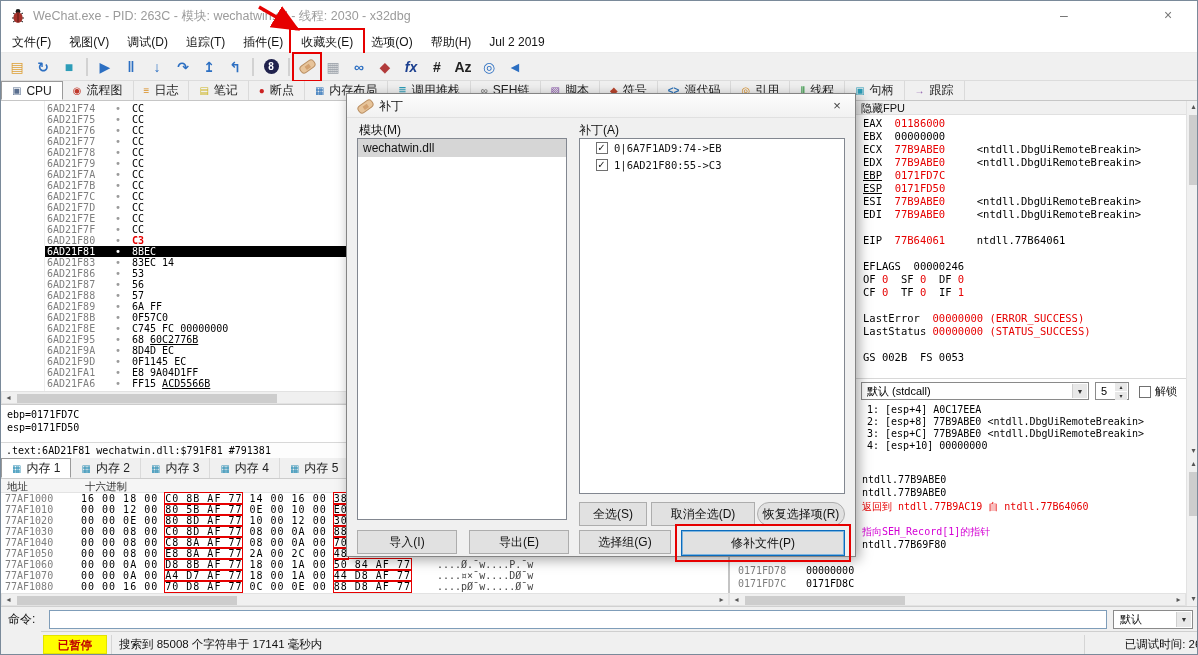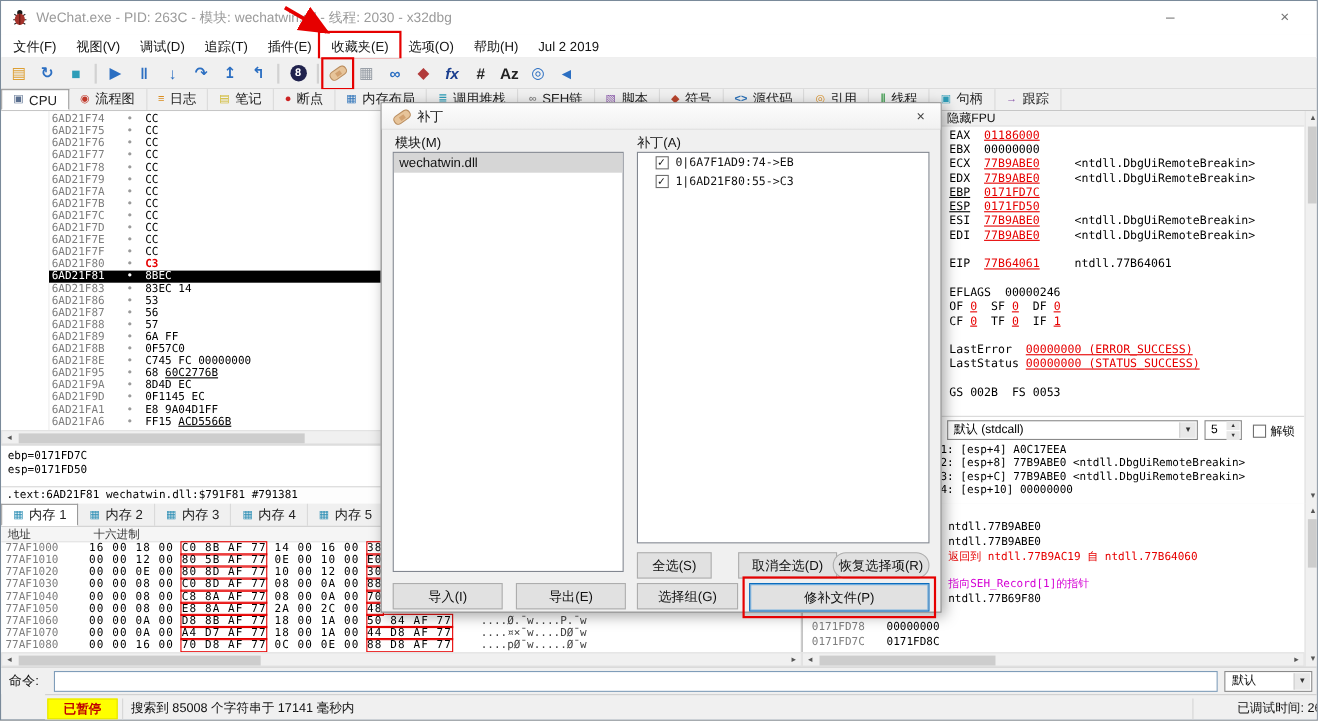--- a/index.html
+++ b/index.html
@@ -83,34 +83,34 @@
   .st-val{position:absolute;left:76px;color:#000;}
   .st-com{position:absolute;left:132px;color:#000;}
   .st-com.com-red{color:#e60000;margin-top:40px;}
   .st-com.com-magenta{color:#d400d4;}
 
   
   .regs{position:absolute;left:853px;top:100px;width:332px;height:357px;background:#fff;border-left:1px solid #c4c4c4;overflow:hidden;}
   .regshead{height:14px;background:#f0f0f0;border-bottom:1px solid #e0e0e0;font-size:11px;line-height:14px;padding-left:6px;color:#111;}
   .rlines{position:absolute;left:0;top:16px;right:0;}
   .rline{height:13px;line-height:13px;font-family:"DejaVu Sans Mono",monospace;font-size:10.5px;padding-left:8px;white-space:pre;color:#000;}
-  .r-red{color:#e60000;text-decoration:underline;}
+  .r-red{color:#e60000;}
   .r-u{text-decoration:underline;}
   .rdivider{position:absolute;left:0;right:0;top:277px;height:1px;background:#d8d8d8;}
   .convrow{position:absolute;left:0;top:281px;right:0;height:20px;}
   .combo{position:absolute;left:6px;top:0;width:228px;height:18px;background:#fff;border:1px solid #8a8a8a;font-size:11px;line-height:16px;padding-left:5px;}
   .carrow{position:absolute;right:1px;top:1px;bottom:1px;width:15px;background:#e8e8e8;border-left:1px solid #cfcfcf;font-size:7px;text-align:center;line-height:15px;color:#333;}
   .spin{position:absolute;left:240px;top:0;width:34px;height:18px;background:#fff;border:1px solid #8a8a8a;font-size:11px;line-height:16px;padding-left:5px;}
   .sparr{position:absolute;right:1px;top:0;width:12px;height:8px;font-size:6px;line-height:8px;text-align:center;color:#333;background:#e8e8e8;}
   .sparr.dn{top:9px;}
   .unlock{position:absolute;left:284px;top:2px;font-size:11px;display:flex;align-items:center;gap:4px;color:#111;}
   .cbx{display:inline-block;width:12px;height:12px;background:#fff;border:1px solid #707070;position:relative;}
   .cbx.checked::after{content:"\2713";position:absolute;left:1px;top:-2px;font-size:11px;color:#111;}
   .argspane{position:absolute;left:0;top:303px;right:0;}
-  .aline{height:12px;line-height:12px;font-family:"DejaVu Sans Mono",monospace;font-size:10px;padding-left:0;white-space:pre;color:#000;}
+  .aline{height:12px;line-height:12px;font-family:"DejaVu Sans Mono",monospace;font-size:10px;padding-left:12px;white-space:pre;color:#000;}
 
   
   .cmdrow{position:absolute;left:0;top:605px;width:100%;height:25px;background:#f0f0f0;border-top:1px solid #d0d0d0;}
   .cmdlabel{position:absolute;left:7px;top:0;line-height:25px;font-size:12px;color:#111;}
   .cmdinput{position:absolute;left:48px;top:3px;width:1058px;height:19px;background:#fff;border:1px solid #7f9db9;font-size:12px;padding:0 4px;font-family:"DejaVu Sans Mono",monospace;}
   .cmddrop{position:absolute;left:1112px;top:3px;width:80px;height:19px;background:#fff;border:1px solid #8a8a8a;font-size:11px;line-height:17px;padding-left:6px;color:#111;}
   .statusbar{position:absolute;left:0;top:630px;width:100%;height:25px;background:#f0f0f0;border-top:1px solid #cfcfcf;font-size:11.5px;margin-left:40px;}
   .paused{position:absolute;left:2px;top:3px;width:64px;height:19px;background:#ffff00;border:1px solid #e3e300;color:#c00000;font-weight:bold;text-align:center;line-height:18px;}
   .statsep{position:absolute;left:70px;top:3px;width:1px;height:19px;background:#d5d5d5;}
   .statmsg{position:absolute;left:78px;top:0;line-height:25px;color:#111;white-space:nowrap;}
@@ -667,21 +667,21 @@
         <div class="patch-item">
           <span class="cbx checked"></span>
           <span class="plabel">0|6A7F1AD9:74-&gt;EB</span>
         </div>
         <div class="patch-item">
           <span class="cbx checked"></span>
           <span class="plabel">1|6AD21F80:55-&gt;C3</span>
         </div>
       </div>
     <div class="dbtn" style="left:232px;top:408px;width:68px;">全选(S)</div>
-    <div class="dbtn" style="left:324px;top:408px;width:90px;">取消全选(D)</div>
+    <div class="dbtn" style="left:304px;top:408px;width:104px;">取消全选(D)</div>
     <div class="dbtn" style="left:410px;top:408px;width:88px;border-radius:12px;">恢复选择项(R)</div>
     <div class="dbtn" style="left:10px;top:436px;width:100px;">导入(I)</div>
     <div class="dbtn" style="left:122px;top:436px;width:100px;">导出(E)</div>
     <div class="dbtn" style="left:232px;top:436px;width:92px;">选择组(G)</div>
     <div class="dbtn default annotated-box" style="left:334px;top:436px;width:164px;">修补文件(P)</div>
   </div>
 
   <svg class="anno-arrow" width="1198" height="655">
     <defs>
       <marker id="ah" markerWidth="9" markerHeight="8" refX="7" refY="3.5" orient="auto">

